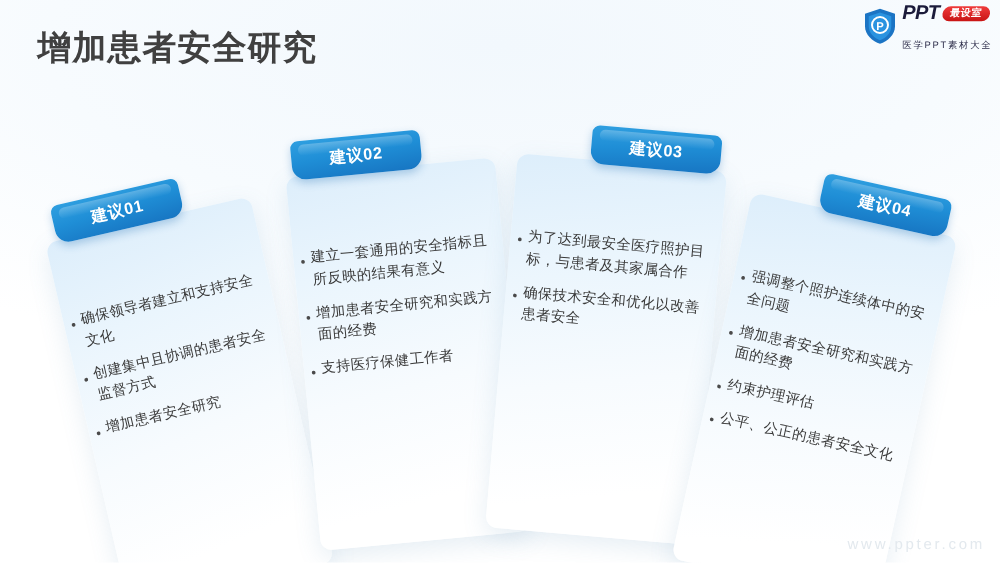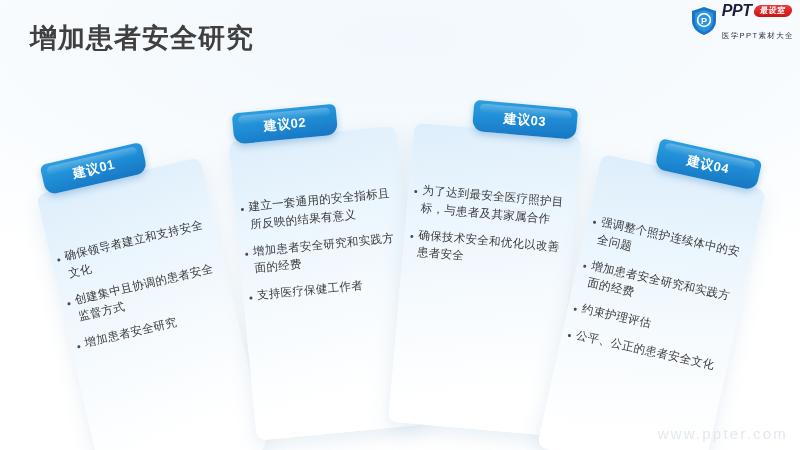--- a/index.html
+++ b/index.html
@@ -107,21 +107,21 @@
   #card-2{ left:228px; top:134px; transform:rotate(-5.5deg); }
   #card-2 .tab{ left:6px; }
   #card-3{ left:414px; top:130px; transform:rotate(5deg); }
   #card-3 .tab{ right:6px; }
   #card-4{ left:600px; top:172px; transform:rotate(12.5deg); }
   #card-4 .tab{ right:10px; }
 
   
   #watermark{
     position:absolute; right:12px; bottom:8px;
-    font-size:15px; color:#e3e9ee; letter-spacing:2.2px;
+    font-size:12px; color:#e3e9ee; letter-spacing:2.2px;
   }
 </style>
 </head>
 <body>
 
 <div id="bg-wash"></div>
 
 <div class="molecule" style="left:140px; top:318px;">
   <svg width="130" height="120" viewBox="0 0 130 120">
     <g stroke="#b5d9f4" stroke-width="7" fill="none" opacity="0.85">

